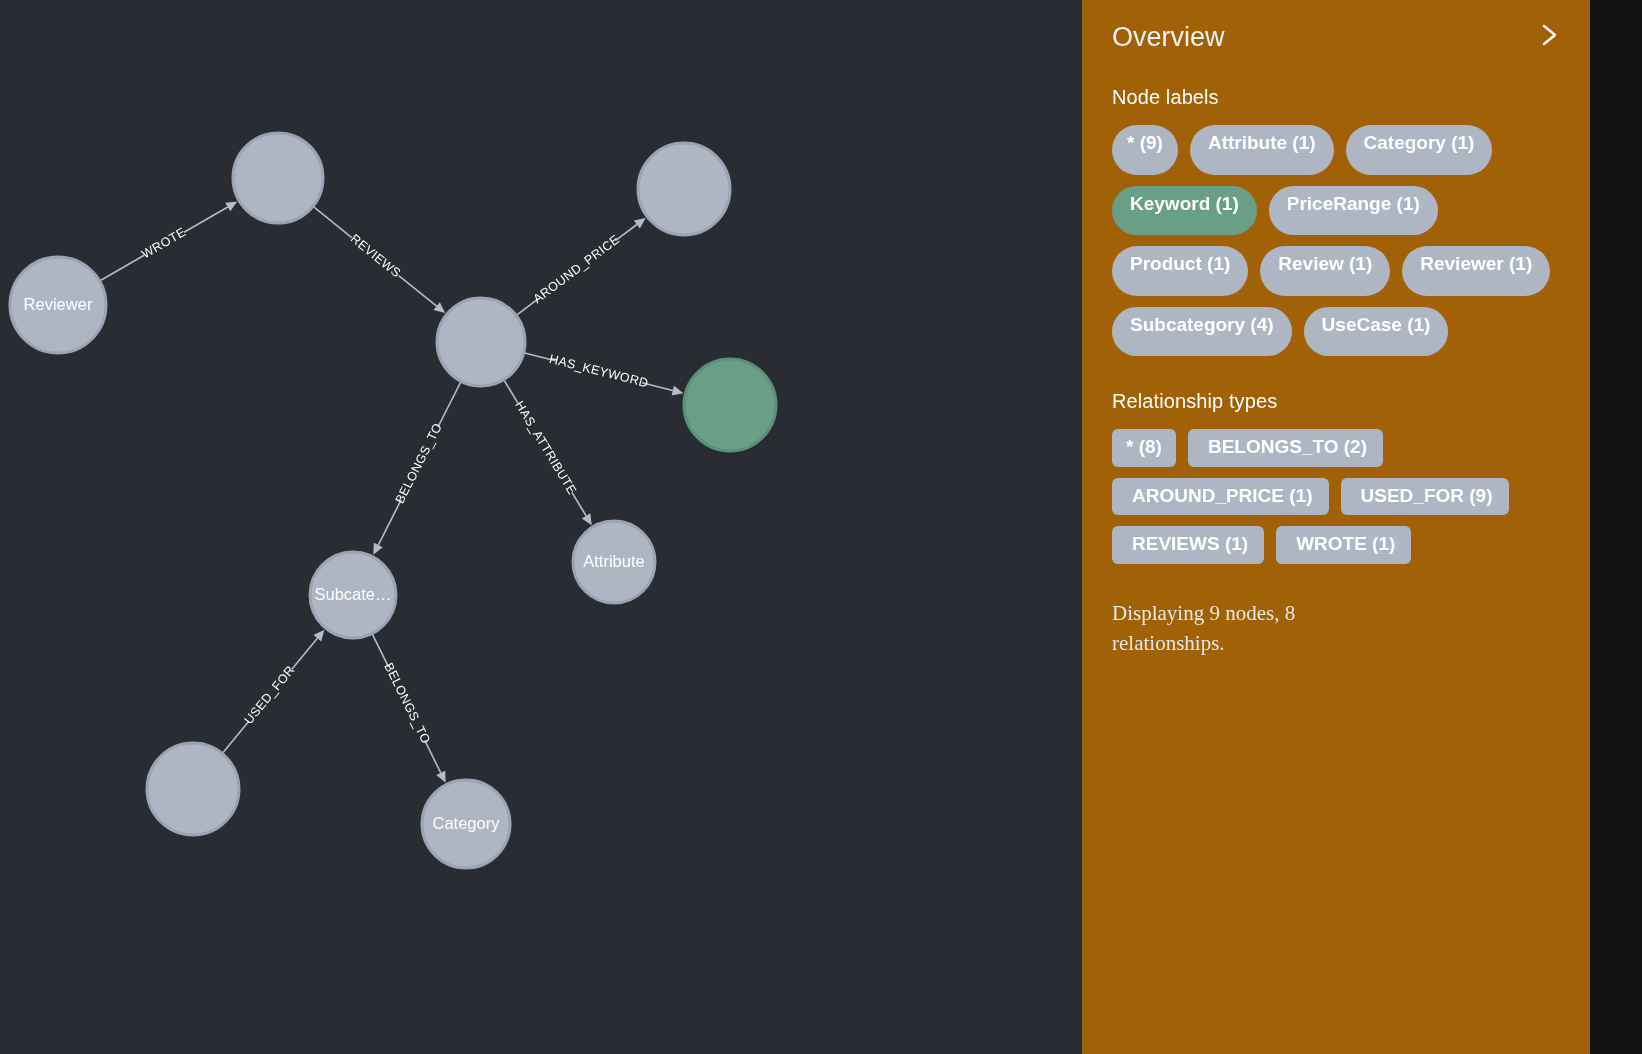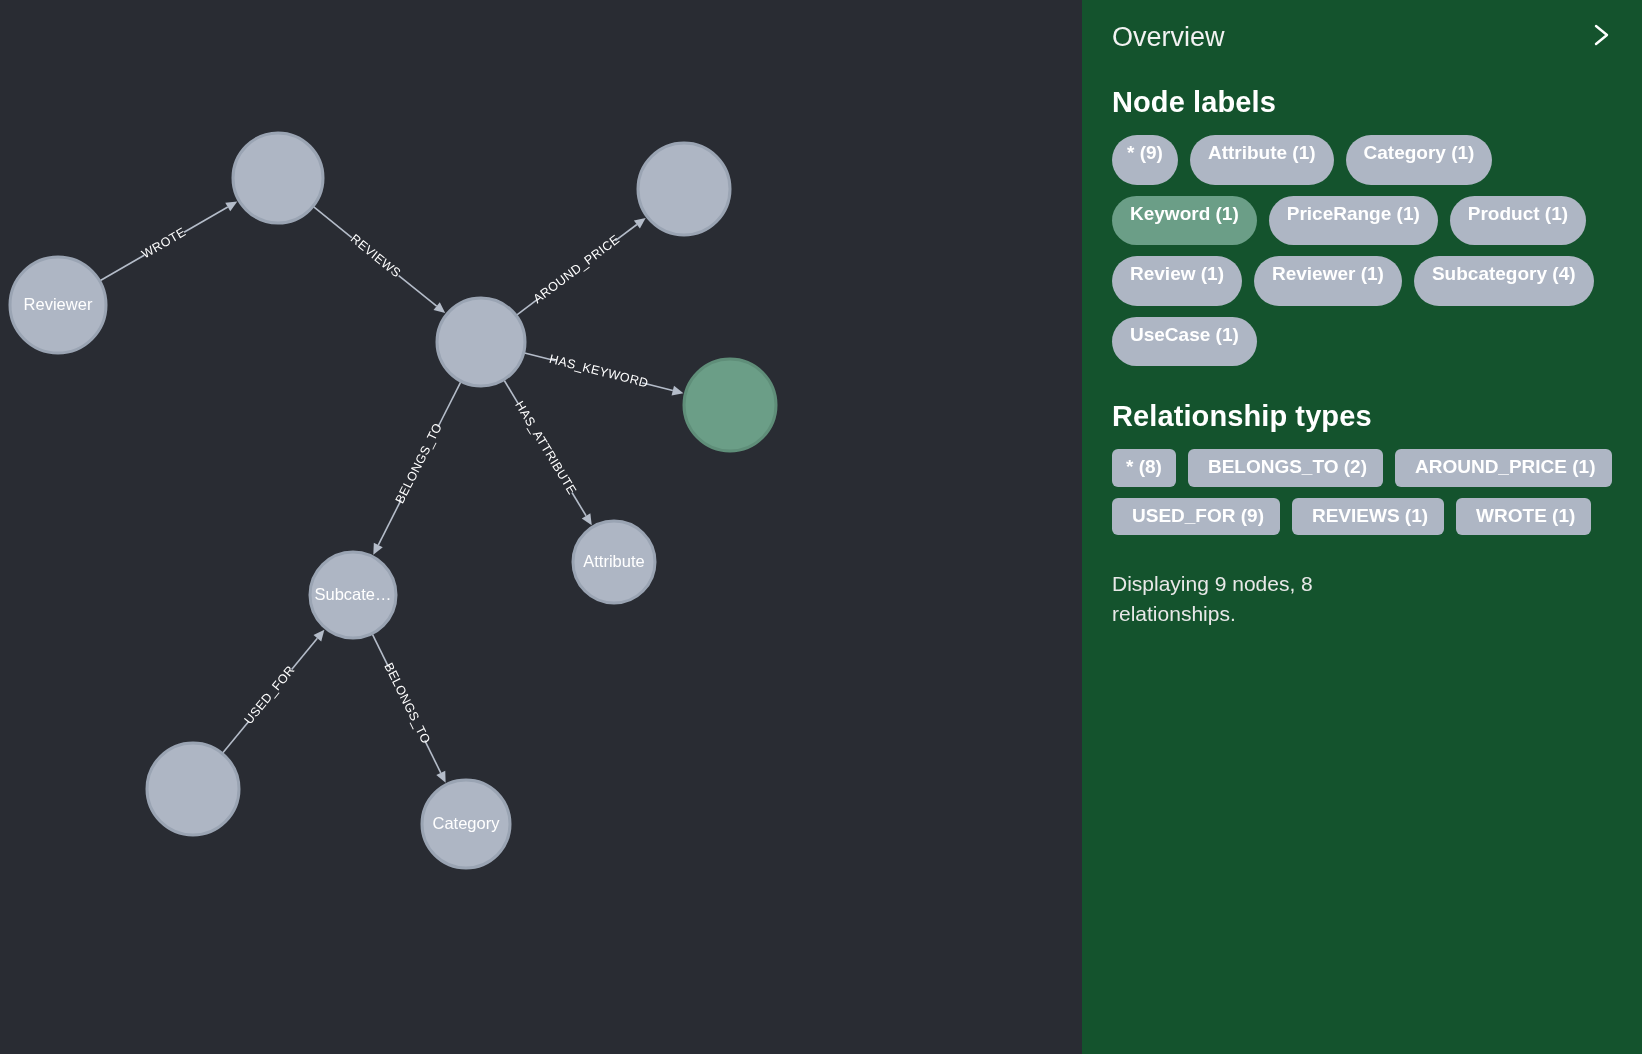--- a/index.html
+++ b/index.html
@@ -36,22 +36,22 @@
   .node-label{
     fill:#ffffff;
     font-family:"Liberation Sans", sans-serif;
     font-size:16.5px;
     text-anchor:middle;
     dominant-baseline:middle;
   }
 
   
   #sidebar{
-    width:560px;height:1054px;
-    background:#14532d;
+    width:508px;height:1054px;
+    background:#a16207;
     position:relative;
     flex:0 0 auto;
     padding:0 0 0 0;
     box-sizing:border-box;
     overflow:hidden;
   }
   .sb-inner{padding:18px 28px 0 30px;}
   .sb-header{
     display:flex;align-items:flex-start;justify-content:space-between;
     margin-bottom:34px;
@@ -60,21 +60,21 @@
     color:#f2f2f2;font-size:27px;font-weight:400;line-height:1;
     padding-top:6px;
   }
   .collapse-btn{
     width:34px;height:34px;display:flex;align-items:center;justify-content:center;
     cursor:pointer;flex:0 0 auto;margin-right:-4px;
   }
   .collapse-btn svg{display:block;}
 
   .sb-section-title{
-    color:#ffffff;font-size:29px;font-weight:bold;
+    color:#ffffff;font-size:20px;font-weight:normal;
     margin:0 0 16px 0;letter-spacing:.1px;
   }
   .sb-section{margin-bottom:34px;}
   .pill-wrap{display:flex;flex-wrap:wrap;gap:11px 12px;}
   .pill{
     background:#aeb6c4;color:#ffffff;
     font-size:19px;font-weight:bold;
     padding:8px 16px 9px 20px;
     line-height:1.08;
     white-space:nowrap;
@@ -82,21 +82,21 @@
     user-select:none;
   }
   .pill.node-pill{border-radius:999px;padding:8px 18px 21px 18px;}
   .pill.node-pill.star{padding:8px 15px 9px 15px;font-weight:bold;}
   .pill.node-pill.selected{background:#6b9e87;}
   .pill.rel-pill{border-radius:6px;}
   .pill.rel-pill.star{padding:8px 14px 9px 14px;}
 
   .sb-status{
     color:#e8e8e8;font-size:21px;line-height:1.43;
-    max-width:300px;margin-top:10px;
+    max-width:300px;margin-top:10px;font-family:Liberation Serif, serif;
   }
 </style>
 </head>
 <body>
 
 <div id="app">
 
   <div id="canvas-pane">
     <svg id="graph-svg" viewBox="0 0 1082 1054">
       <g id="edges-layer">

